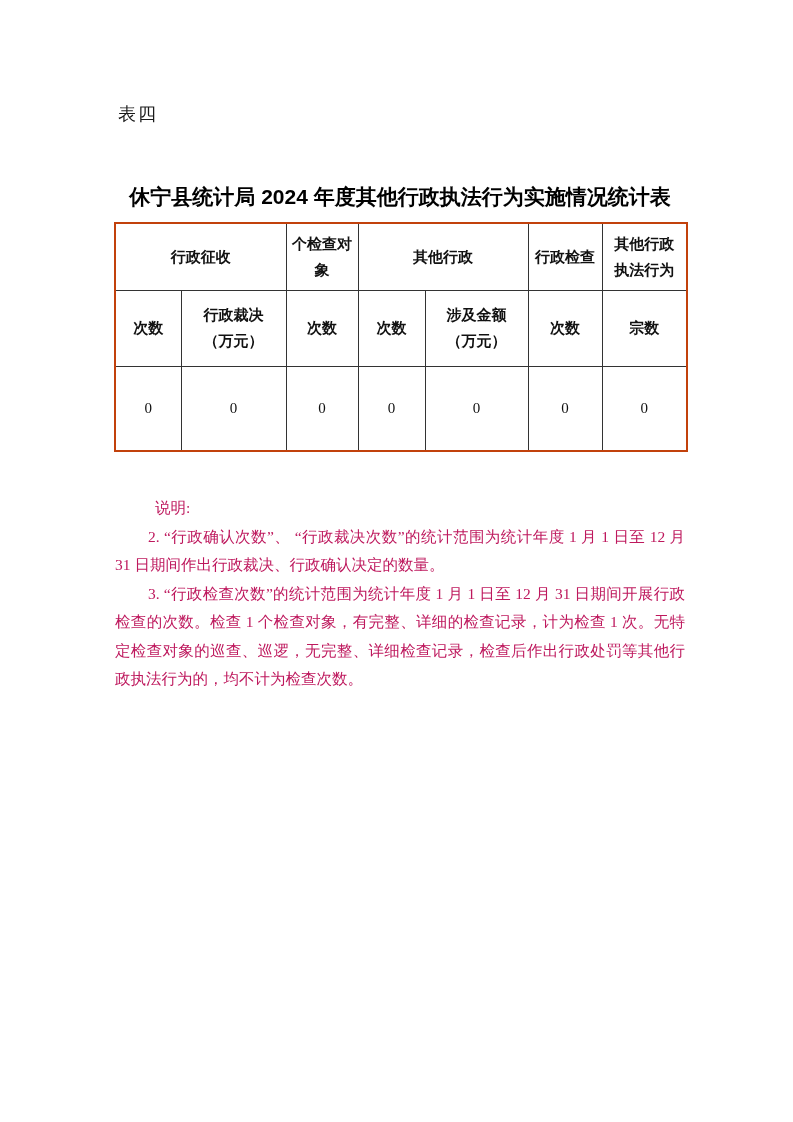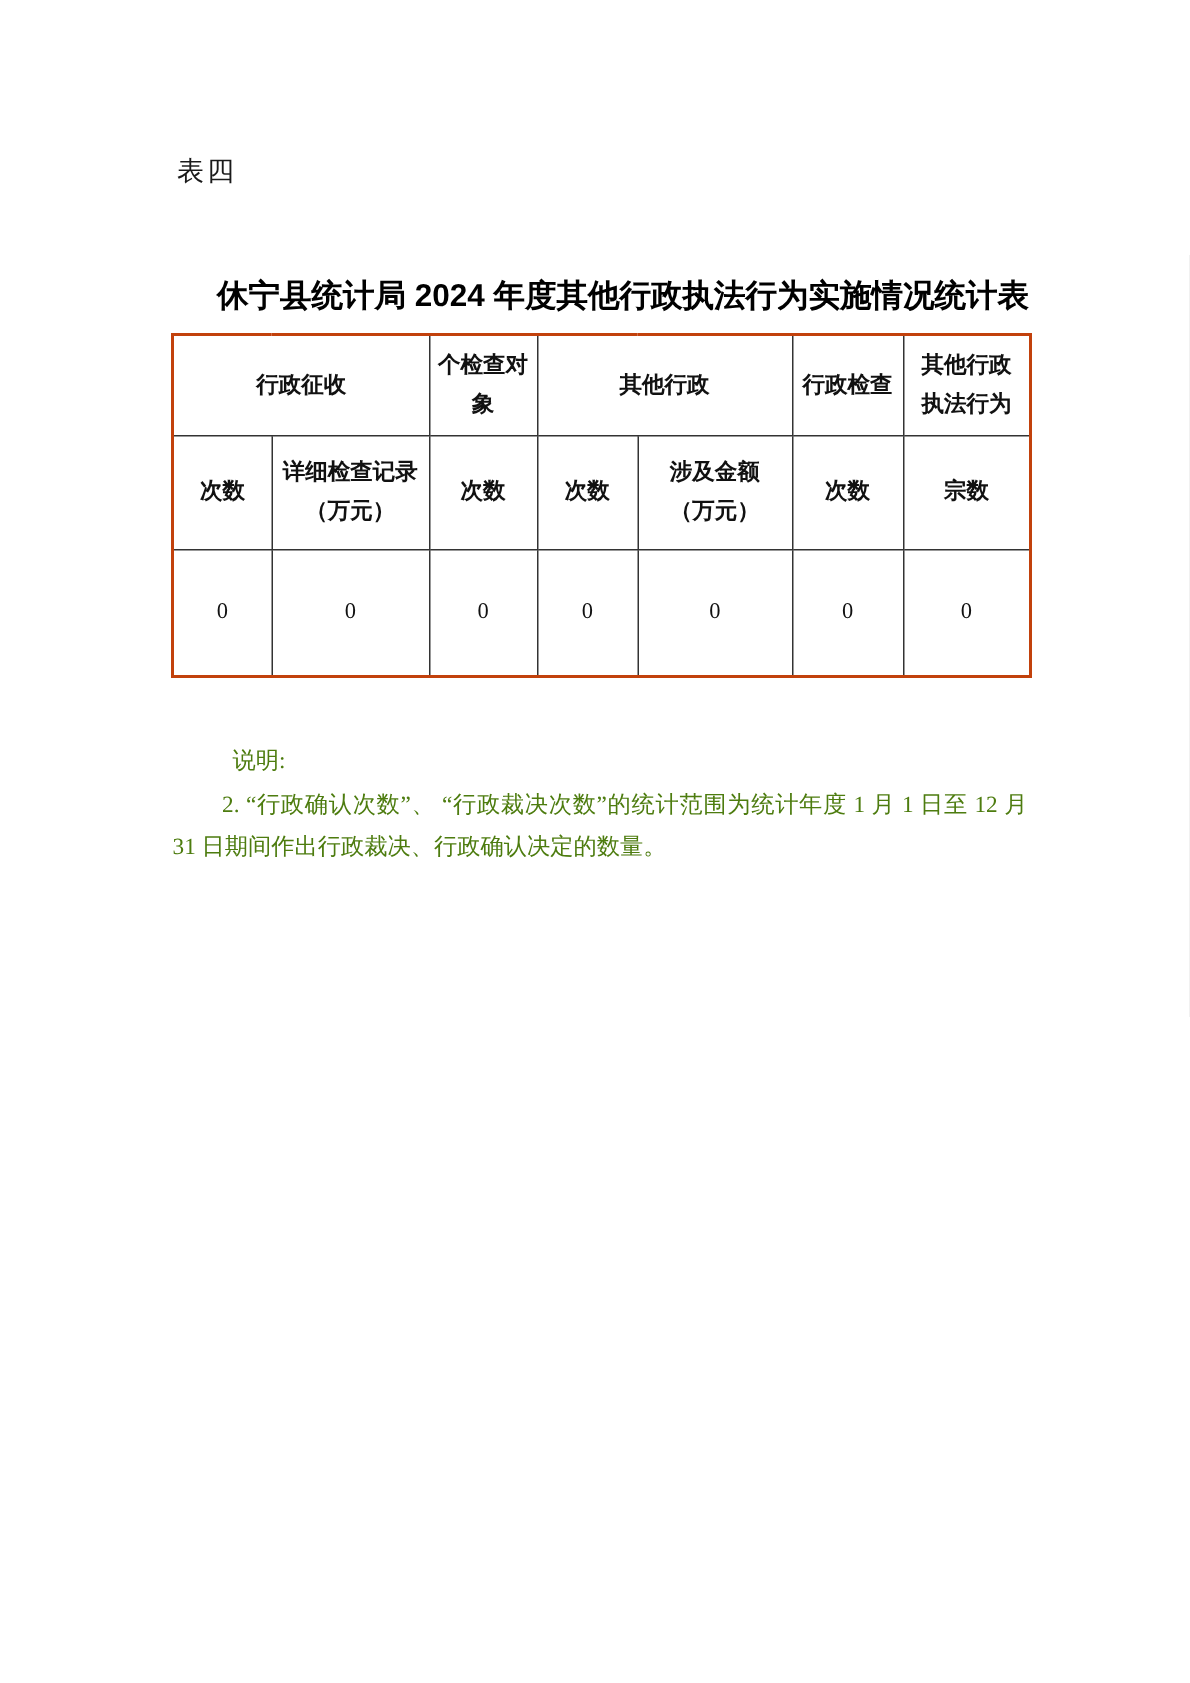--- a/index.html
+++ b/index.html
@@ -23,21 +23,21 @@
     top: 102px;
     font-size: 18px;
     letter-spacing: 2px;
     color: #1a1a1a;
   }
   .doc-title {
     position: absolute;
     left: 114px;
     top: 183px;
     width: 572px;
-    text-align: right;
+    text-align: center;
     font-family: "Liberation Sans", "DejaVu Sans", sans-serif;
     font-weight: 700;
     font-size: 21px;
     white-space: nowrap;
     color: #000000;
   }
   table.stats {
     position: absolute;
     left: 114px;
     top: 222px;
@@ -66,21 +66,21 @@
     font-size: 15px;
   }
   .notes {
     position: absolute;
     left: 115px;
     top: 494px;
     width: 570px;
     font-size: 15.5px;
     line-height: 28.5px;
     text-align: justify;
-    color: #4d7c0f;
+    color: #be185d;
   }
   .notes p {
     margin: 0;
     text-indent: 33px;
   }
   .notes p.notes-label {
     text-indent: 40px;
     text-align: left;
   }
 </style>
@@ -107,21 +107,21 @@
       <tr class="row-groups">
         <th colspan="2">行政征收</th>
         <th>个检查对象</th>
         <th colspan="2">其他行政</th>
         <th>行政检查</th>
         <th>其他行政
 执法行为</th>
       </tr>
       <tr class="row-subhead">
         <th>次数</th>
-        <th>详细检查记录
+        <th>行政裁决
 （万元）</th>
         <th>次数</th>
         <th>次数</th>
         <th>涉及金额
 （万元）</th>
         <th>次数</th>
         <th>宗数</th>
       </tr>
       <tr class="row-values">
         <td class="value-cell">0</td>
@@ -131,15 +131,16 @@
         <td class="value-cell">0</td>
         <td class="value-cell">0</td>
         <td class="value-cell">0</td>
       </tr>
     </tbody>
   </table>
 
   <div class="notes">
     <p class="notes-label">说明:</p>
     <p>2. “行政确认次数”、 “行政裁决次数”的统计范围为统计年度 1 月 1 日至 12 月 31 日期间作出行政裁决、行政确认决定的数量。</p>
+    <p>3. “行政检查次数”的统计范围为统计年度 1 月 1 日至 12 月 31 日期间开展行政检查的次数。检查 1 个检查对象，有完整、详细的检查记录，计为检查 1 次。无特定检查对象的巡查、巡逻，无完整、详细检查记录，检查后作出行政处罚等其他行政执法行为的，均不计为检查次数。</p>
   </div>
 
 </div>
 
 </body></html>

